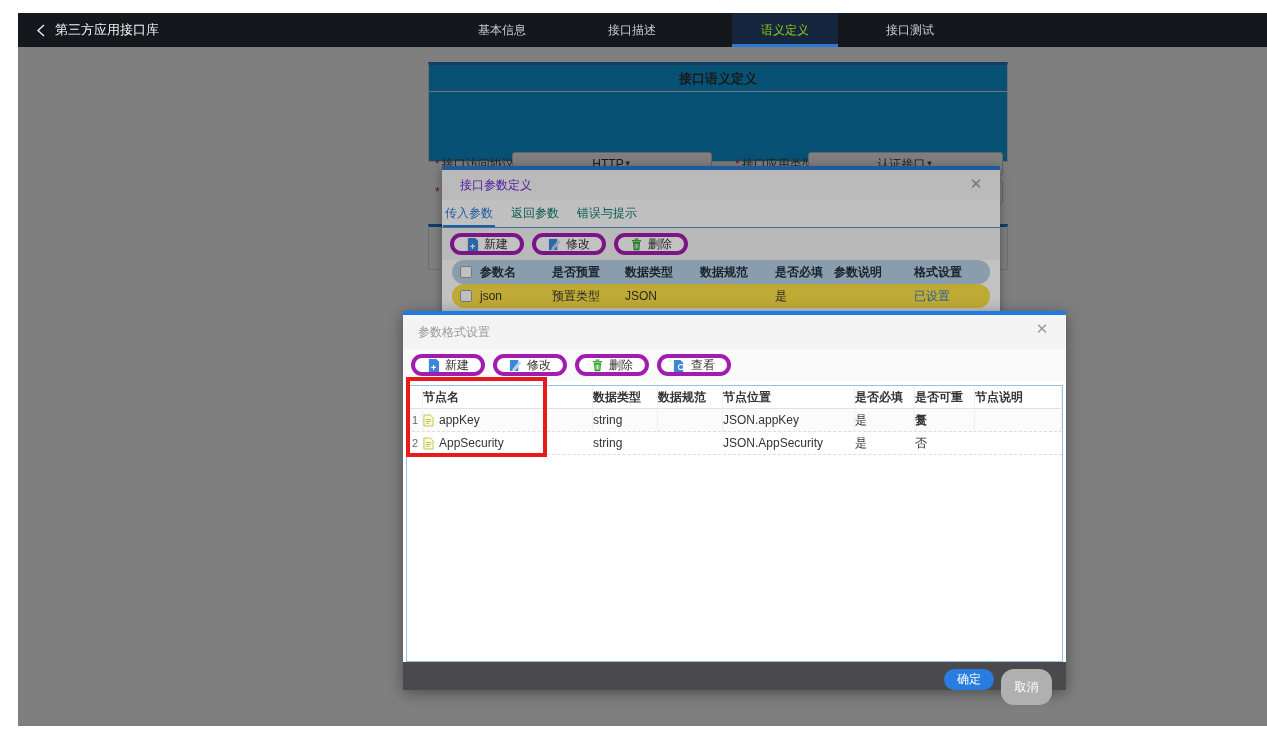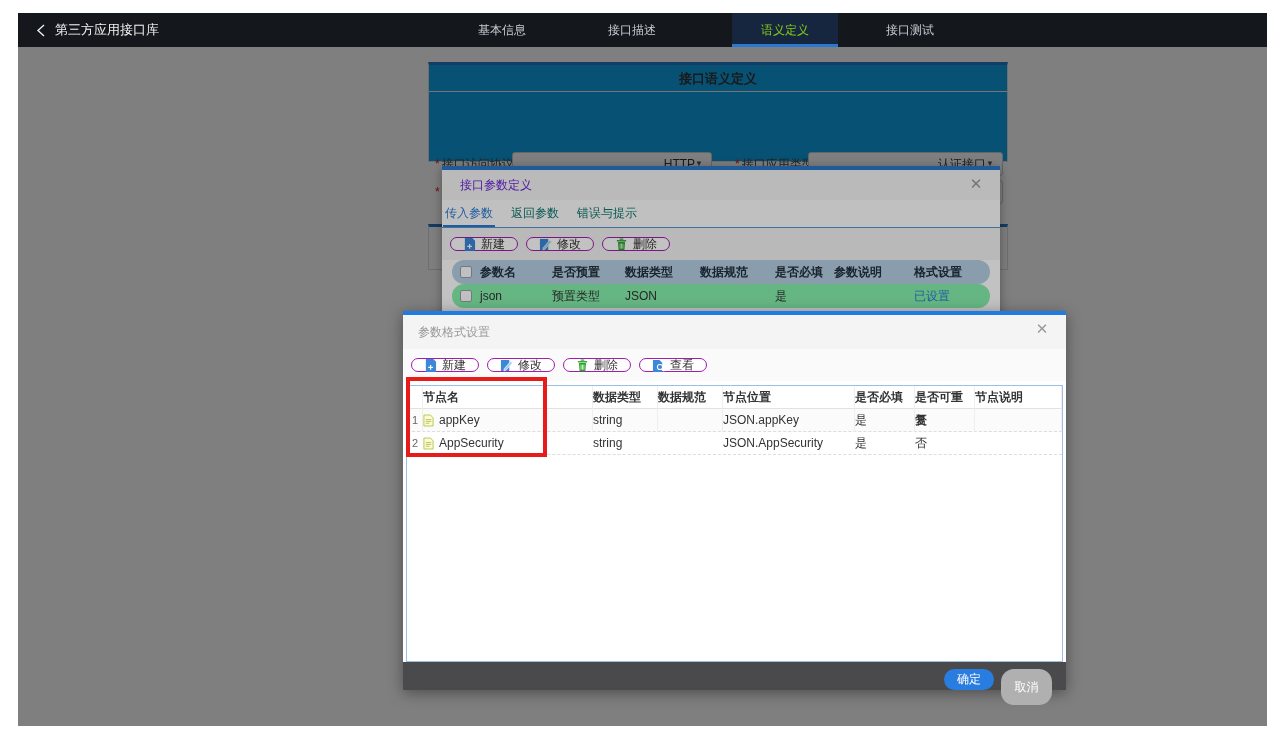--- a/index.html
+++ b/index.html
@@ -13,42 +13,42 @@
   .nav-tab { position:absolute; top:0; height:34px; width:104px; line-height:34px; text-align:center; color:#c8cdd4; font-size:12px; cursor:pointer; }
   .nav-tab.active { background:#16263e; color:#84cc16; border-bottom:3px solid #2b78d4; }
 
   
   .content { position:absolute; left:0; top:34px; width:1249px; height:679px; background:#ffffff; }
   .panel1 { position:absolute; left:410px; top:15px; width:580px; height:100px; background:#0ea5e9; border:1px solid #d9dde2; border-top:3px solid #2878c8; }
   .panel1-title { height:27px; line-height:27px; text-align:center; font-size:13px; color:#333; font-weight:bold; border-bottom:1px solid #ececec; }
   .f-label { position:absolute; font-size:12px; color:#444; line-height:24px; }
   .star { color:#e02020; margin-right:2px; }
   .f-select, .f-input { position:absolute; height:24px; border:1px solid #c6cad0; border-radius:3px; background:#fff; font-size:12px; color:#333; line-height:22px; padding:0 8px; }
-  .f-select { display:flex; align-items:center; justify-content:flex-end; cursor:pointer; }
+  .f-select { display:flex; align-items:center; justify-content:center; cursor:pointer; }
   .caret { font-size:8px; color:#555; }
   .f-input input { border:none; outline:none; width:100%; height:100%; font-size:12px; color:#333; font-family:inherit; background:transparent; }
   .panel2-stub { position:absolute; left:410px; top:177px; width:580px; height:46px; background:#ffffff; border:1px solid #d9dde2; border-top:3px solid #2878c8; }
   .pill { border:none; border-radius:13px; color:#fff; font-size:12px; cursor:pointer; font-family:inherit; }
 
   .overlay1 { position:absolute; left:0; top:34px; width:1249px; height:679px; background:rgba(0,0,0,0.5); z-index:10; }
 
   
   .modal1 { position:absolute; left:424px; top:153px; width:558px; height:240px; background:#ffffff; border-top:4px solid #2878c8; box-shadow:0 2px 10px rgba(0,0,0,0.35); z-index:20; }
   .m1-header { height:30px; background:#f5f5f5; position:relative; }
   .m1-title { position:absolute; left:18px; top:0; line-height:30px; font-size:12px; color:#6d28d9; }
   .m-close { position:absolute; right:14px; top:4px; width:20px; height:20px; line-height:20px; text-align:center; color:#999; font-size:15px; cursor:pointer; }
   .m1-tabs { height:28px; border-bottom:1px solid #5a94d0; display:flex; gap:14px; padding-left:1px; background:#fdfdfd; }
   .m1-tab { line-height:27px; font-size:12px; color:#0f766e; cursor:pointer; padding:0 2px; }
   .m1-tab.active { color:#2b7bd3; border-bottom:2px solid #2b7bd3; }
   .m1-toolbar { height:32px; display:flex; align-items:center; gap:8px; padding-left:8px; background:#f4f4f4; }
-  .tool-btn { display:inline-flex; align-items:center; gap:5px; height:14px; padding:0 12px; background:#fff; border:1px solid #a21caf; border-radius:12px; font-size:12px; color:#333; cursor:pointer; font-family:inherit; }
+  .tool-btn { display:inline-flex; align-items:center; gap:5px; height:22px; padding:0 12px; background:#fff; border:4px solid #a21caf; border-radius:12px; font-size:12px; color:#333; cursor:pointer; font-family:inherit; }
   .m1-table { margin:0 10px; }
   .m1-grid { display:grid; grid-template-columns:28px 72px 73px 75px 75px 59px 80px 76px; font-size:12px;border-radius:12px; }
   .m1-head { background:#b4cfe4; color:#22303d; height:24px; line-height:24px; font-weight:bold; }
-  .m1-row { background:#86efac; height:24px; line-height:24px; color:#333; cursor:pointer; }
+  .m1-row { background:#fde047; height:24px; line-height:24px; color:#333; cursor:pointer; }
   .cb { width:12px; height:12px; border:1px solid #9aa0a6; border-radius:2px; background:#fdfdfd; margin:6px auto 0; cursor:pointer; }
   .link { color:#2b7bd3; cursor:pointer; }
   .dim-cover { position:absolute; left:0; top:-4px; right:0; bottom:0; background:rgba(0,0,0,0.24); pointer-events:none; }
 
   
   .modal2 { position:absolute; left:385px; top:298px; width:663px; height:379px; background:#ffffff; border-top:4px solid #1e7ce2; box-shadow:0 3px 14px rgba(0,0,0,0.4); z-index:30; }
   .m2-header { height:34px; background:#f4f4f4; position:relative; }
   .m2-title { position:absolute; left:15px; top:0; line-height:34px; font-size:12px; color:#999; }
   .m2-toolbar { height:32px; display:flex; align-items:center; gap:8px; padding-left:8px; background:#fafafa; }
   .m2-tablebox { position:absolute; left:3px; top:70px; width:657px; height:277px; border:1px solid #9cc0e2; background:#fff; overflow:hidden; }

